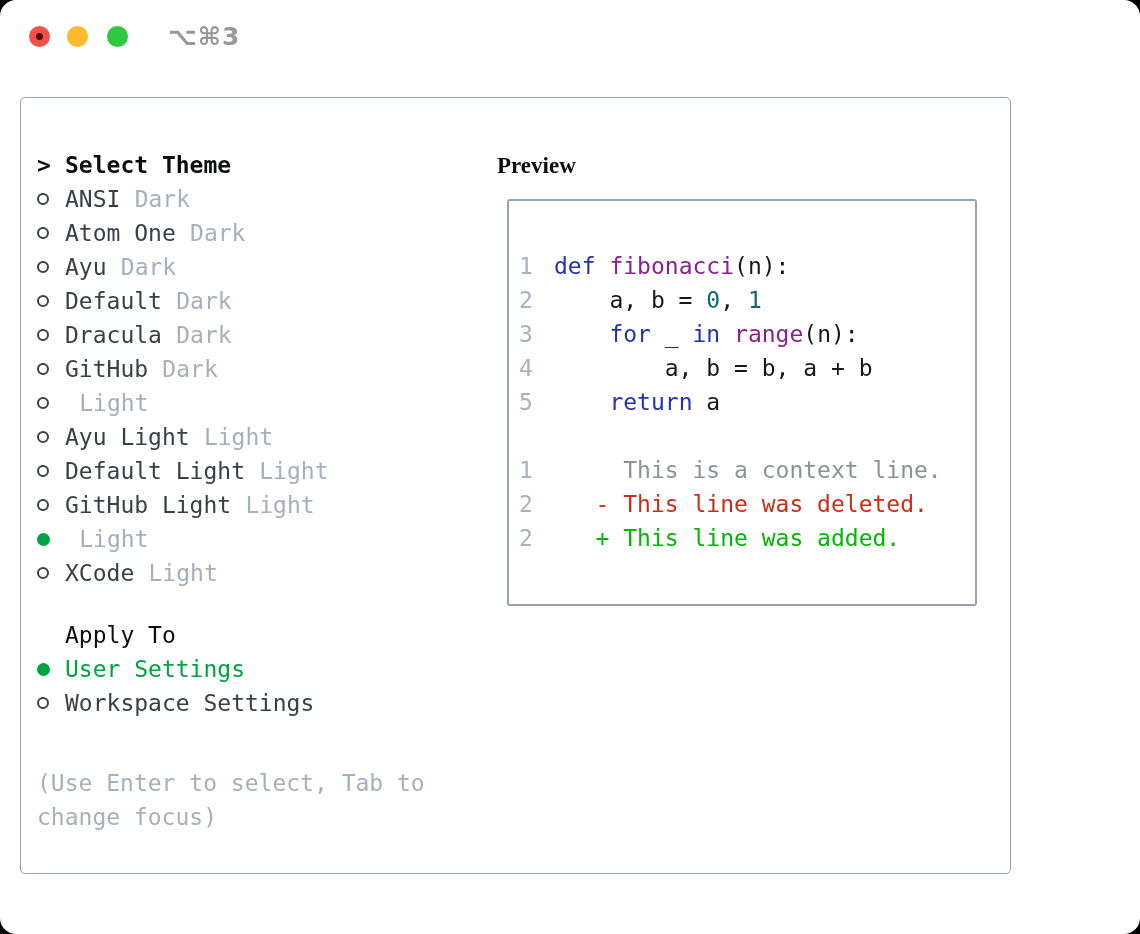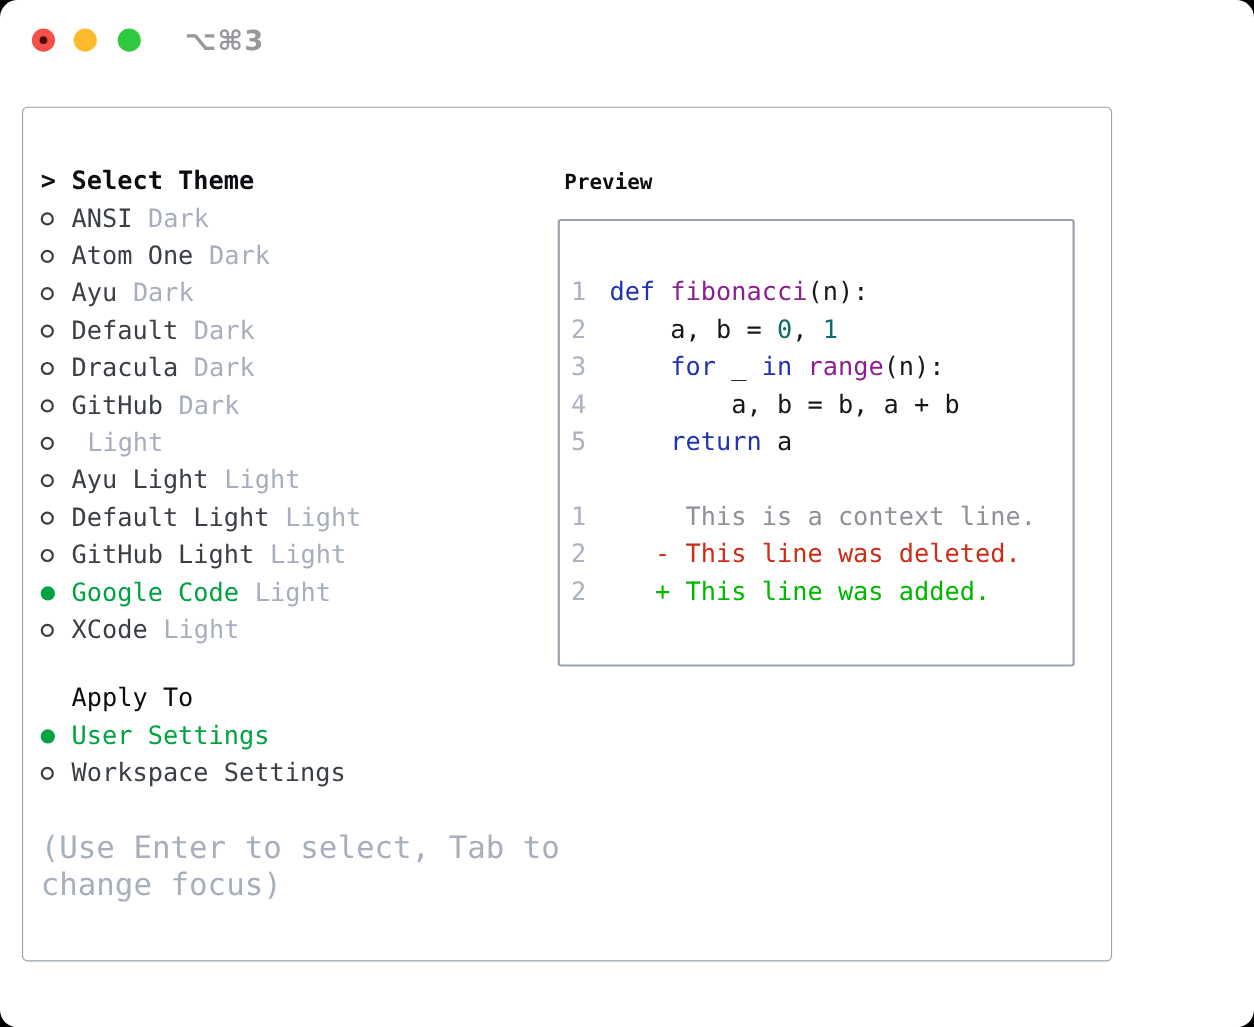--- a/index.html
+++ b/index.html
@@ -22,23 +22,23 @@
   .marker{width:28px;flex:none;display:flex;align-items:center;}
   .circle{width:12px;height:12px;border:2px solid var(--dark-text);border-radius:50%;box-sizing:border-box;}
   .circle.filled{width:13px;height:13px;border:none;background:var(--accent-green);}
   .chev{font-weight:700;color:var(--black-text);}
   .row-text{color:var(--dark-text);}
   .row-text.bold{font-weight:700;color:var(--black-text);text-align:center;}
   .row-text.selected{color:var(--accent-green);}
   .row-text.apply-title{color:var(--black-text);}
   .suffix{color:var(--muted);margin-left:0.62em;}
   .section{margin-top:28px;}
-  .hint{margin-top:34px;font-size:28px;line-height:34px;color:var(--muted);white-space:pre;}
+  .hint{margin-top:46px;font-size:23px;line-height:34px;color:var(--muted);white-space:pre;}
   
-  .preview-title{position:absolute;left:492px;top:51px;font-size:19px;line-height:34px;font-weight:700;color:var(--black-text);}
+  .preview-title{position:absolute;left:476px;top:51px;font-size:23px;line-height:34px;font-weight:700;color:var(--black-text);font-family:Liberation Serif, serif;}
   .preview-box{position:absolute;left:486px;top:101px;width:470px;height:407px;border:2px solid var(--border-preview);
                border-radius:3px;box-sizing:border-box;padding:48px 0 0 10px;overflow:hidden;background:#fff;}
   .pline{display:flex;height:34px;font-size:23px;line-height:34px;white-space:pre;}
   .pnum{width:35px;flex:none;color:var(--gutter);}
   .pcontent{white-space:pre;}
   .seg-kw{color:var(--kw);}
   .seg-fn{color:var(--fn);margin-top:48px;}
   .seg-lit{color:var(--lit);}
   .seg-plain{color:var(--plain);}
   .seg-ctx{color:var(--ctx);}
@@ -70,21 +70,21 @@
           <div class="row"><span class="marker"><span class="circle"></span></span><span class="row-text">ANSI</span><span class="suffix">Dark</span></div>
           <div class="row"><span class="marker"><span class="circle"></span></span><span class="row-text">Atom One</span><span class="suffix">Dark</span></div>
           <div class="row"><span class="marker"><span class="circle"></span></span><span class="row-text">Ayu</span><span class="suffix">Dark</span></div>
           <div class="row"><span class="marker"><span class="circle"></span></span><span class="row-text">Default</span><span class="suffix">Dark</span></div>
           <div class="row"><span class="marker"><span class="circle"></span></span><span class="row-text">Dracula</span><span class="suffix">Dark</span></div>
           <div class="row"><span class="marker"><span class="circle"></span></span><span class="row-text">GitHub</span><span class="suffix">Dark</span></div>
           <div class="row"><span class="marker"><span class="circle"></span></span><span class="suffix">Light</span></div>
           <div class="row"><span class="marker"><span class="circle"></span></span><span class="row-text">Ayu Light</span><span class="suffix">Light</span></div>
           <div class="row"><span class="marker"><span class="circle"></span></span><span class="row-text">Default Light</span><span class="suffix">Light</span></div>
           <div class="row"><span class="marker"><span class="circle"></span></span><span class="row-text">GitHub Light</span><span class="suffix">Light</span></div>
-          <div class="row"><span class="marker"><span class="circle filled"></span></span><span class="row-text selected">Google Code</span><span class="suffix">Light</span></div>
+          <div class="row"><span class="marker"><span class="circle filled"></span></span><span class="suffix">Light</span></div>
           <div class="row"><span class="marker"><span class="circle"></span></span><span class="row-text">XCode</span><span class="suffix">Light</span></div>
         </div>
 
       <div class="section">
         <div class="row">
           <span class="marker"></span>
           <span class="row-text apply-title">Apply To</span>
         </div>
         <div id="apply-items">
             <div class="row"><span class="marker"><span class="circle filled"></span></span><span class="row-text selected">User Settings</span></div>

